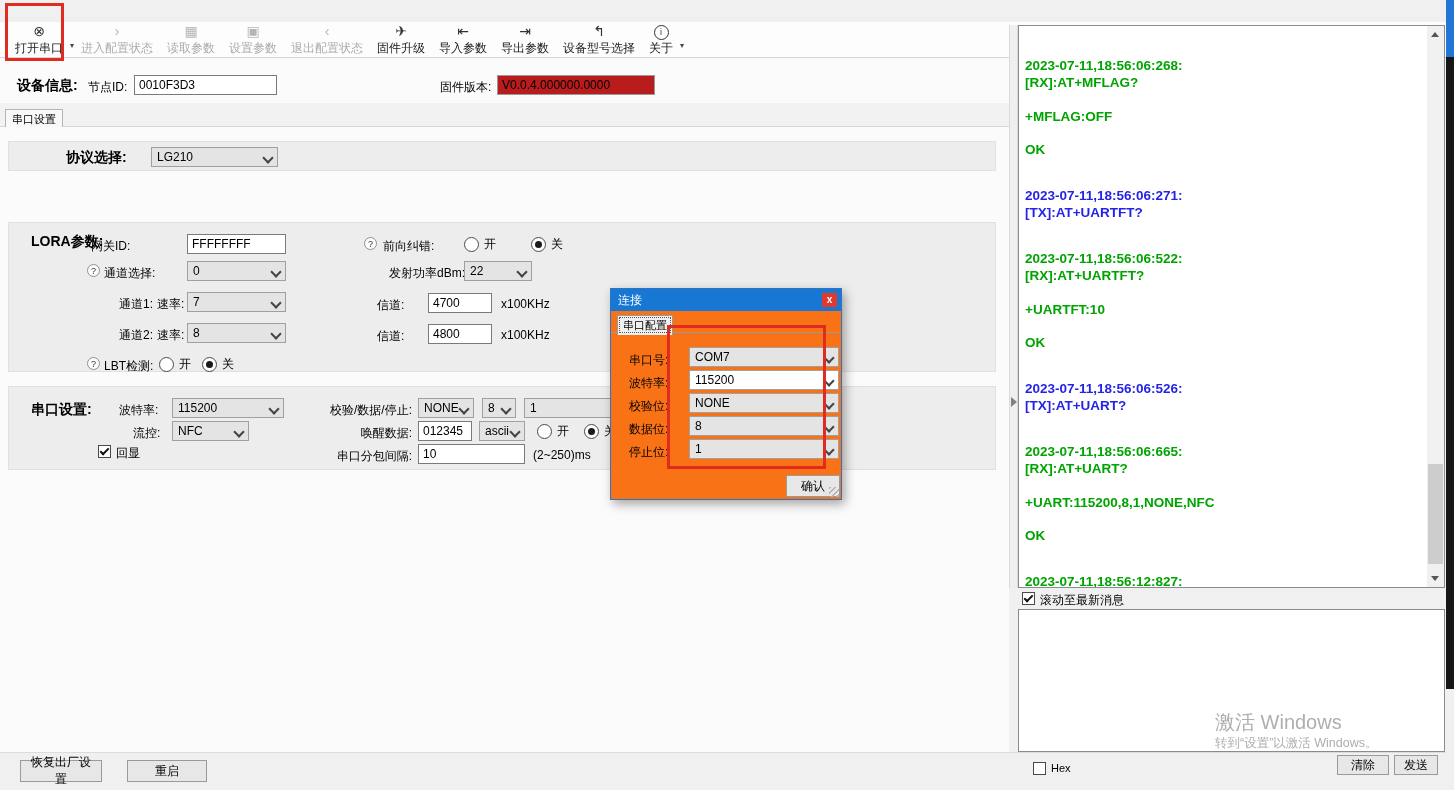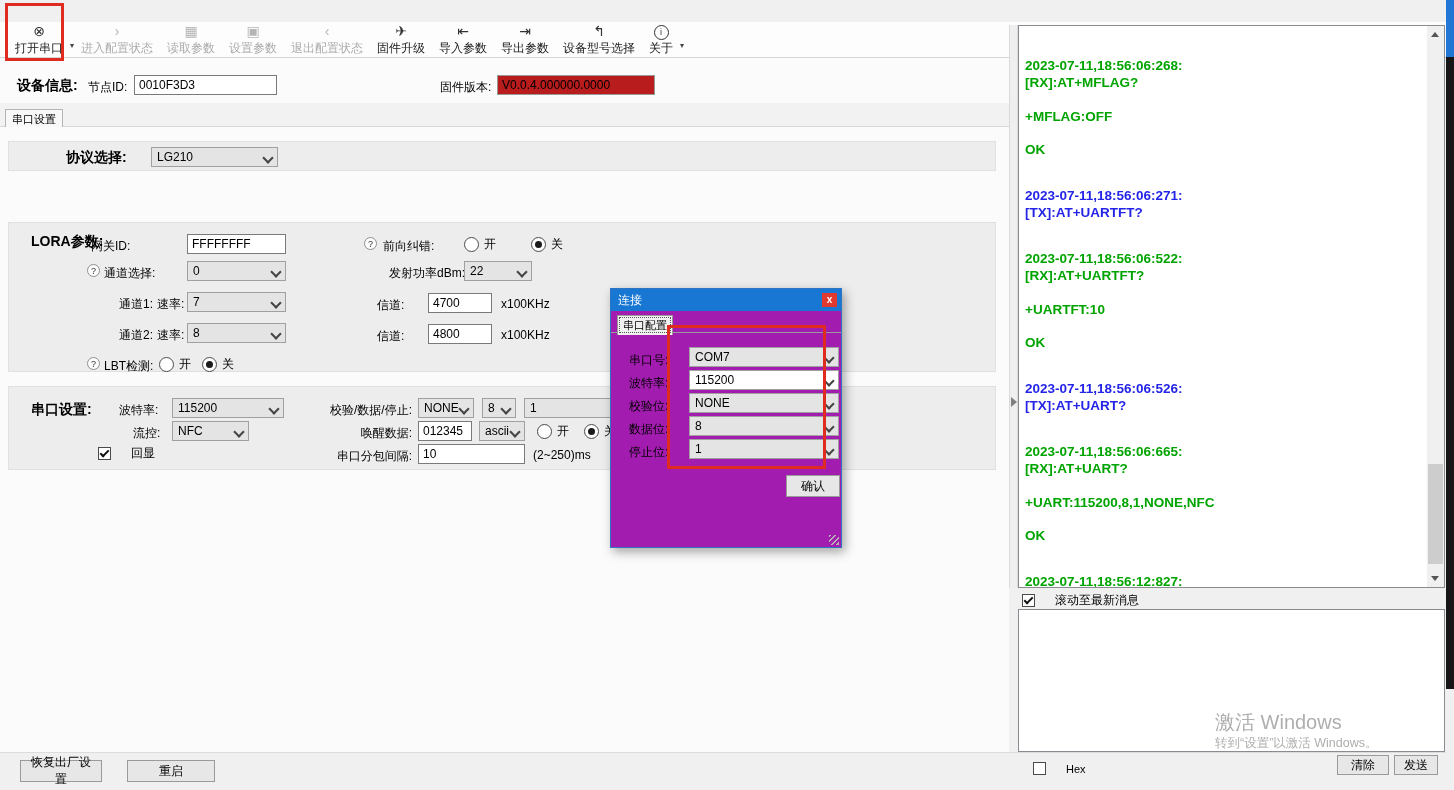--- a/index.html
+++ b/index.html
@@ -29,21 +29,21 @@
   .toolbar{position:absolute;left:0;top:22px;width:1446px;height:36px;background:#fdfdfd;border-bottom:1px solid #d6d6d6;display:flex;align-items:center;padding-left:8px;box-sizing:border-box;z-index:1;}
   .tbi{display:flex;flex-direction:column;align-items:center;justify-content:center;padding:0 7px;font-size:12px;color:#1a1a1a;height:100%;white-space:nowrap;}
   .tbi .ico{height:17px;font-size:14px;line-height:17px;color:#333;}
   .tbi.dis{color:#ababab;} .tbi.dis .ico{color:#b5b5b5;}
   .tbcaret{font-size:8px;color:#444;align-self:flex-end;padding-bottom:7px;}
   .redbox{position:absolute;border:3px solid #e02b20;z-index:100;}
   
   .tabstrip{position:absolute;left:0;top:103px;width:1009px;height:24px;background:#f2f2f2;border-bottom:1px solid #d8d8d8;box-sizing:border-box;z-index:1;}
   .tab{position:absolute;left:5px;top:6px;height:18px;border:1px solid #b5b5b5;border-bottom:none;background:#f8f8f8;font-size:11px;padding:2px 6px;box-sizing:border-box;}
   
-  .dlg{position:absolute;left:610px;top:288px;width:232px;height:260px;background:#a21caf;border:1px solid #2f74c0;box-shadow:3px 4px 10px rgba(0,0,0,.35);z-index:50;box-sizing:border-box;}
+  .dlg{position:absolute;left:610px;top:288px;width:232px;height:212px;background:#f97316;border:1px solid #2f74c0;box-shadow:3px 4px 10px rgba(0,0,0,.35);z-index:50;box-sizing:border-box;}
   .dlg-title{height:22px;background:#1777d2;color:#fff;font-size:12px;line-height:22px;padding-left:7px;}
   .dlg-x{position:absolute;top:4px;right:4px;width:15px;height:14px;background:#e03a2f;color:#fff;font-size:10px;line-height:14px;text-align:center;font-weight:bold;}
   .dlg-tab{position:absolute;left:6px;top:26px;font-size:11px;padding:2px 5px;border:1px solid #9a9a9a;border-bottom:none;background:#f0f0f0;outline:1px dotted #555;outline-offset:-3px;z-index:2;}
   .dlg-tabline{position:absolute;left:0;top:43px;width:100%;border-top:1px solid #9a9a9a;}
   .grip{position:absolute;right:2px;bottom:2px;width:10px;height:10px;background:repeating-linear-gradient(135deg,#b5b5b5 0 1.5px,transparent 1.5px 4px);}
   
   .logbox{position:absolute;left:1018px;top:25px;width:427px;height:563px;background:#fff;border:1px solid #888b90;box-sizing:border-box;z-index:5;font-weight:bold;font-size:13.5px;line-height:1.25;overflow:hidden;padding:32px 28px 0 6px;}
   .loge{white-space:pre-line;margin-bottom:29px;}
   .loge[data-color="green"]{color:#00A400;}
   .loge[data-color="blue"]{color:#2424E8;}
@@ -51,21 +51,21 @@
   .thumb{position:absolute;left:1px;width:15px;top:438px;height:100px;background:#cdcdcd;}
   .arr{width:0;height:0;position:absolute;left:4px;}
   .arr.up{top:6px;border-left:4.5px solid transparent;border-right:4.5px solid transparent;border-bottom:5px solid #555;}
   .arr.down{bottom:6px;border-left:4.5px solid transparent;border-right:4.5px solid transparent;border-top:5px solid #555;}
   .splitter{position:absolute;left:1009px;top:25px;width:9px;height:563px;background:#efefef;border-left:1px solid #dadada;border-right:1px solid #dadada;box-sizing:border-box;z-index:4;}
   .split-arr{position:absolute;left:1px;top:372px;width:0;height:0;border-top:5px solid transparent;border-bottom:5px solid transparent;border-left:6px solid #808080;}
   .sendbox{position:absolute;left:1018px;top:609px;width:427px;height:143px;background:#fff;border:1px solid #888b90;box-sizing:border-box;z-index:5;resize:none;font-family:inherit;}
   .bottombar{position:absolute;left:0;top:752px;width:1446px;height:38px;background:#f0f0f0;border-top:1px solid #dcdcdc;box-sizing:border-box;z-index:6;}
   .wm1{position:absolute;left:1215px;top:709px;font-size:20px;color:#aeaeae;z-index:60;}
   .wm2{position:absolute;left:1215px;top:735px;font-size:12.5px;color:#aeaeae;z-index:60;}
-  .ckrow{position:absolute;display:flex;align-items:center;gap:20px;font-size:12px;white-space:nowrap;}
+  .ckrow{position:absolute;display:flex;align-items:flex-start;gap:5px;font-size:12px;white-space:nowrap;}
 </style>
 </head>
 <body>
 
 <div id="screen">
 
   <div class="abs" style="left:0;top:62px;width:7px;height:393px;background:#161616;"></div>
   <div class="abs" style="left:1446px;top:0;width:8px;height:57px;background:#2176d6;"></div>
   <div class="abs" style="left:1446px;top:57px;width:8px;height:632px;background:#161616;"></div>
 
@@ -287,21 +287,21 @@
     <span>滚动至最新消息</span>
   </div>
 
   <textarea class="sendbox" style=""></textarea>
 
   <div class="wm1">激活 Windows</div>
   <div class="wm2">转到“设置”以激活 Windows。</div>
 
   <div class="bottombar">
     <button class="btn" style="left:20px;top:7px;width:82px;height:22px;">恢复出厂设置</button>
-    <button class="btn" style="left:127px;top:7px;width:88px;height:22px;">重启</button>
+    <button class="btn" style="left:127px;top:7px;width:80px;height:22px;">重启</button>
     <div class="ckrow" style="left:1033px;top:9px;">
       <span class="cbx" data-checked="false"></span>
       <span style="font-size:11px;">Hex</span>
     </div>
     <button class="btn" style="left:1337px;top:2px;width:52px;height:20px;">清除</button>
     <button class="btn" style="left:1394px;top:2px;width:44px;height:20px;">发送</button>
   </div>
 
   <div class="dlg">
     <div class="dlg-title">连接</div>

